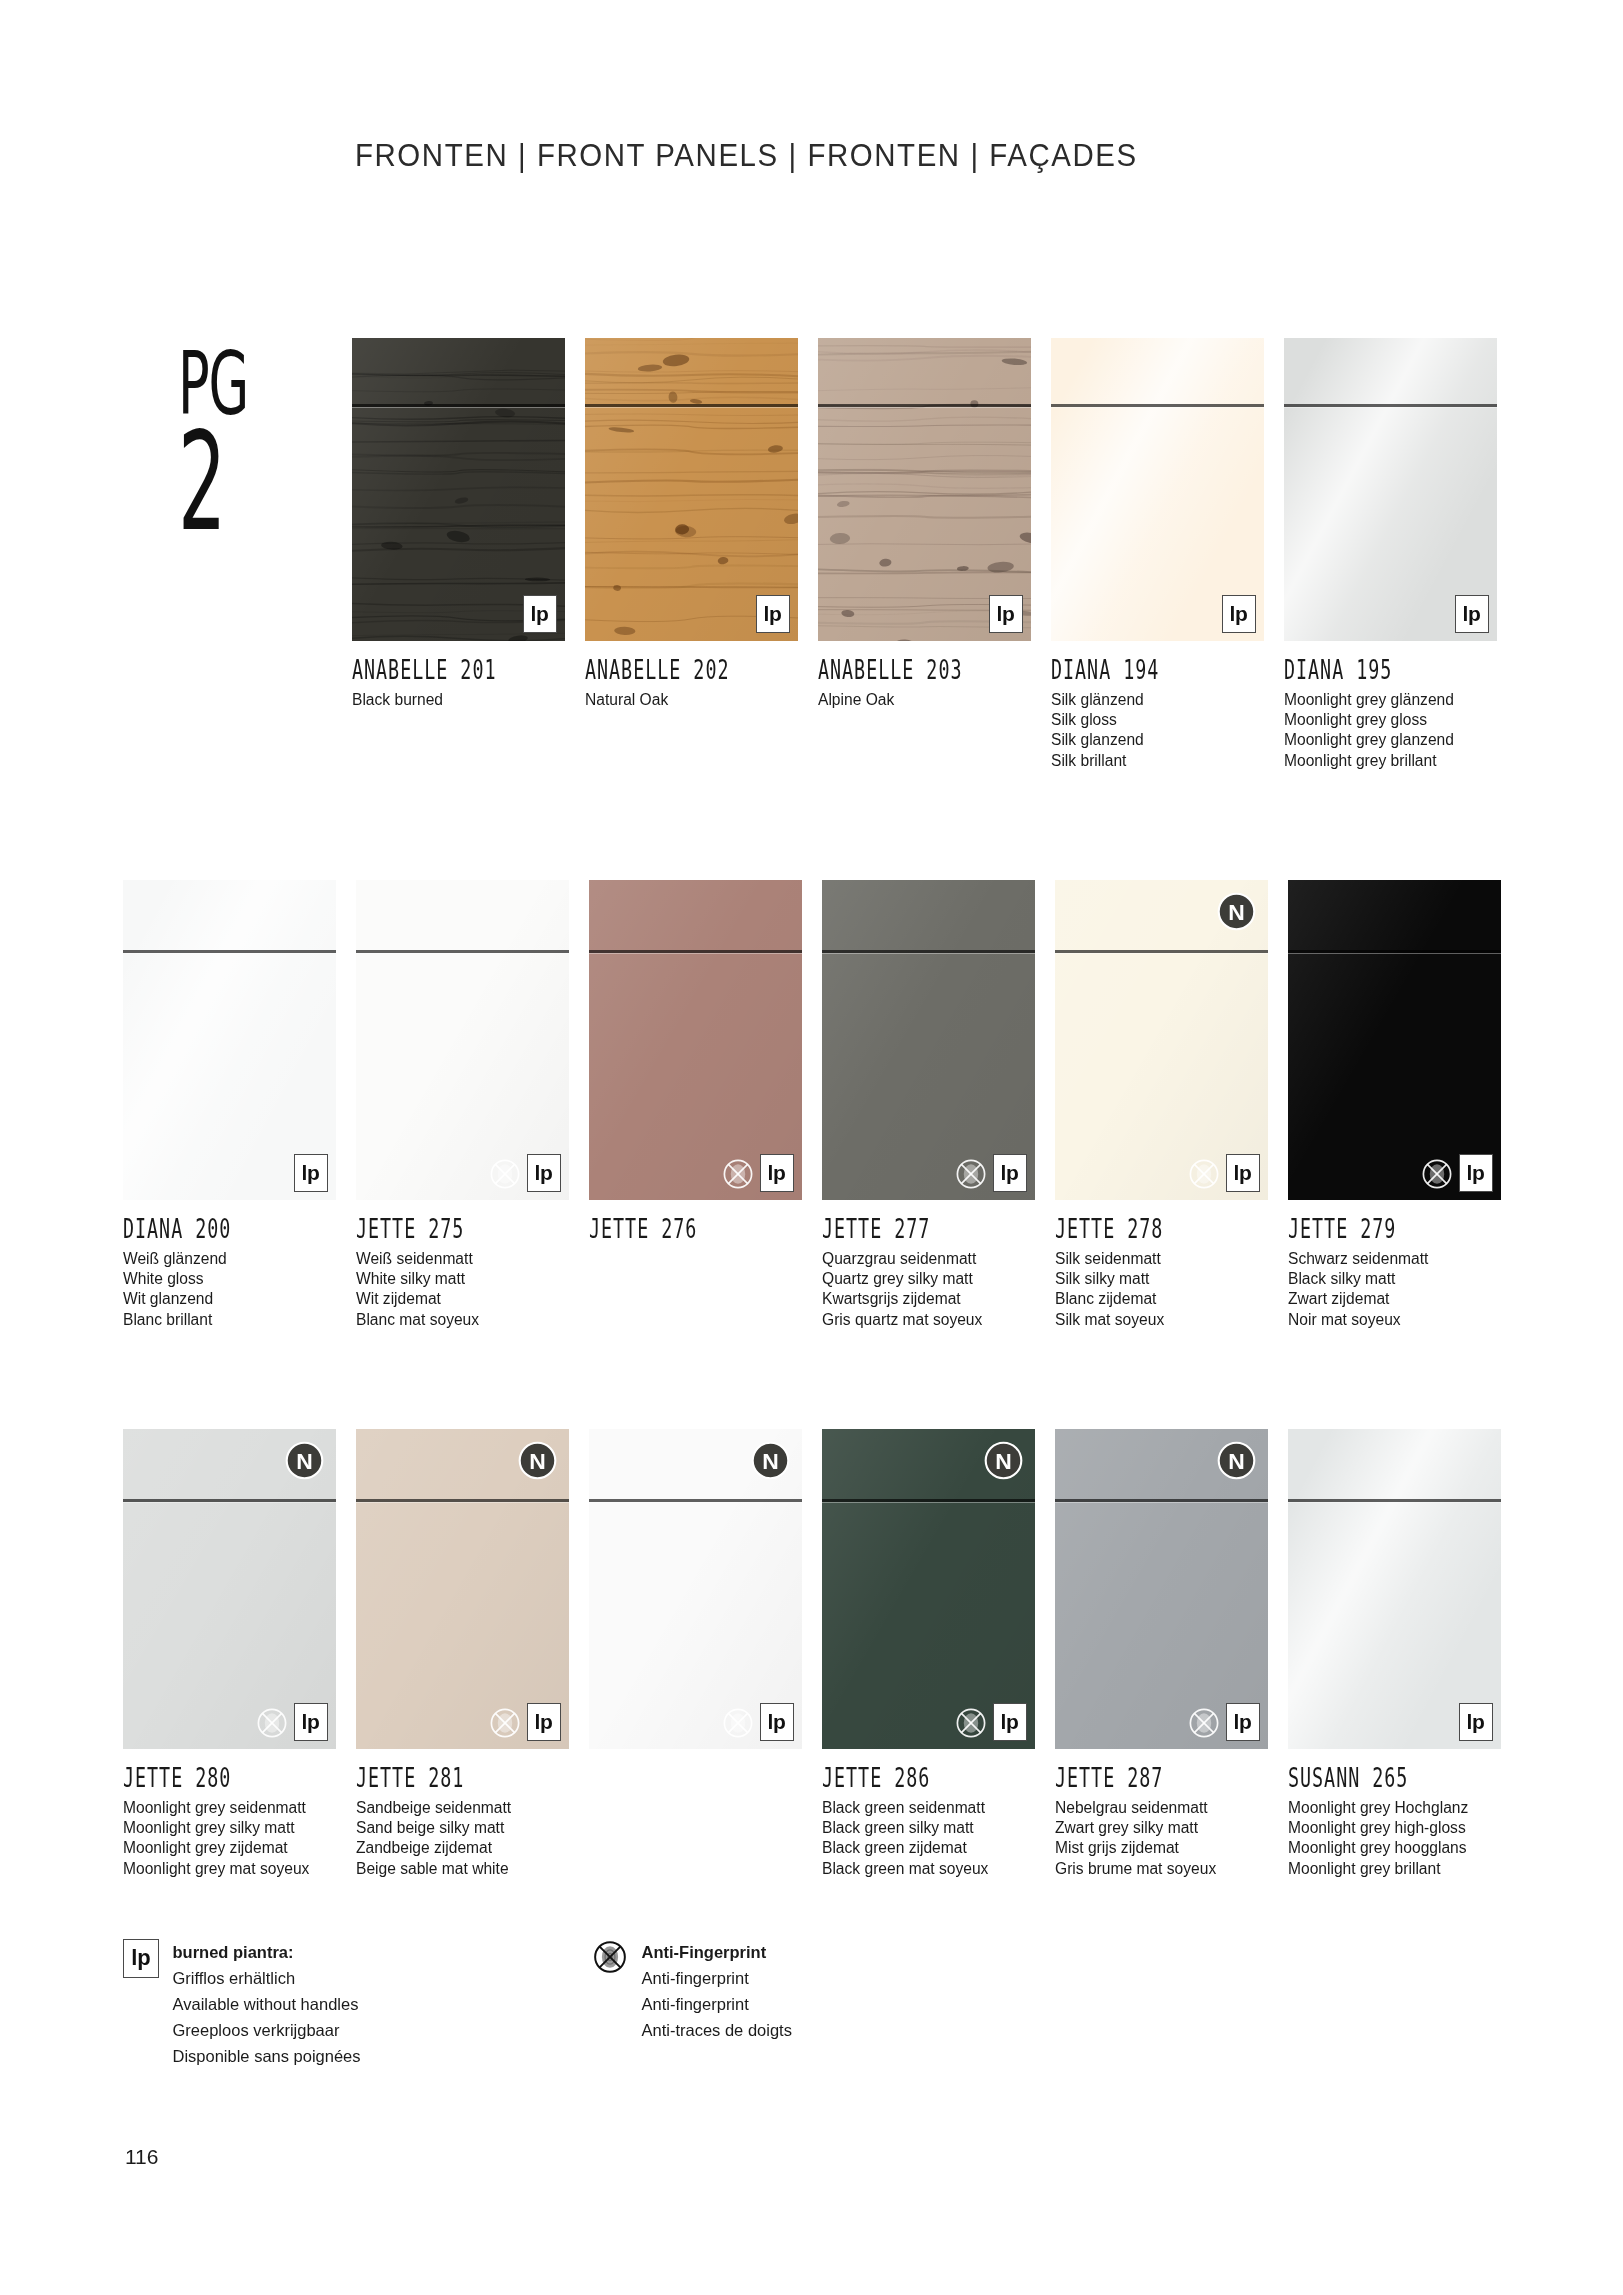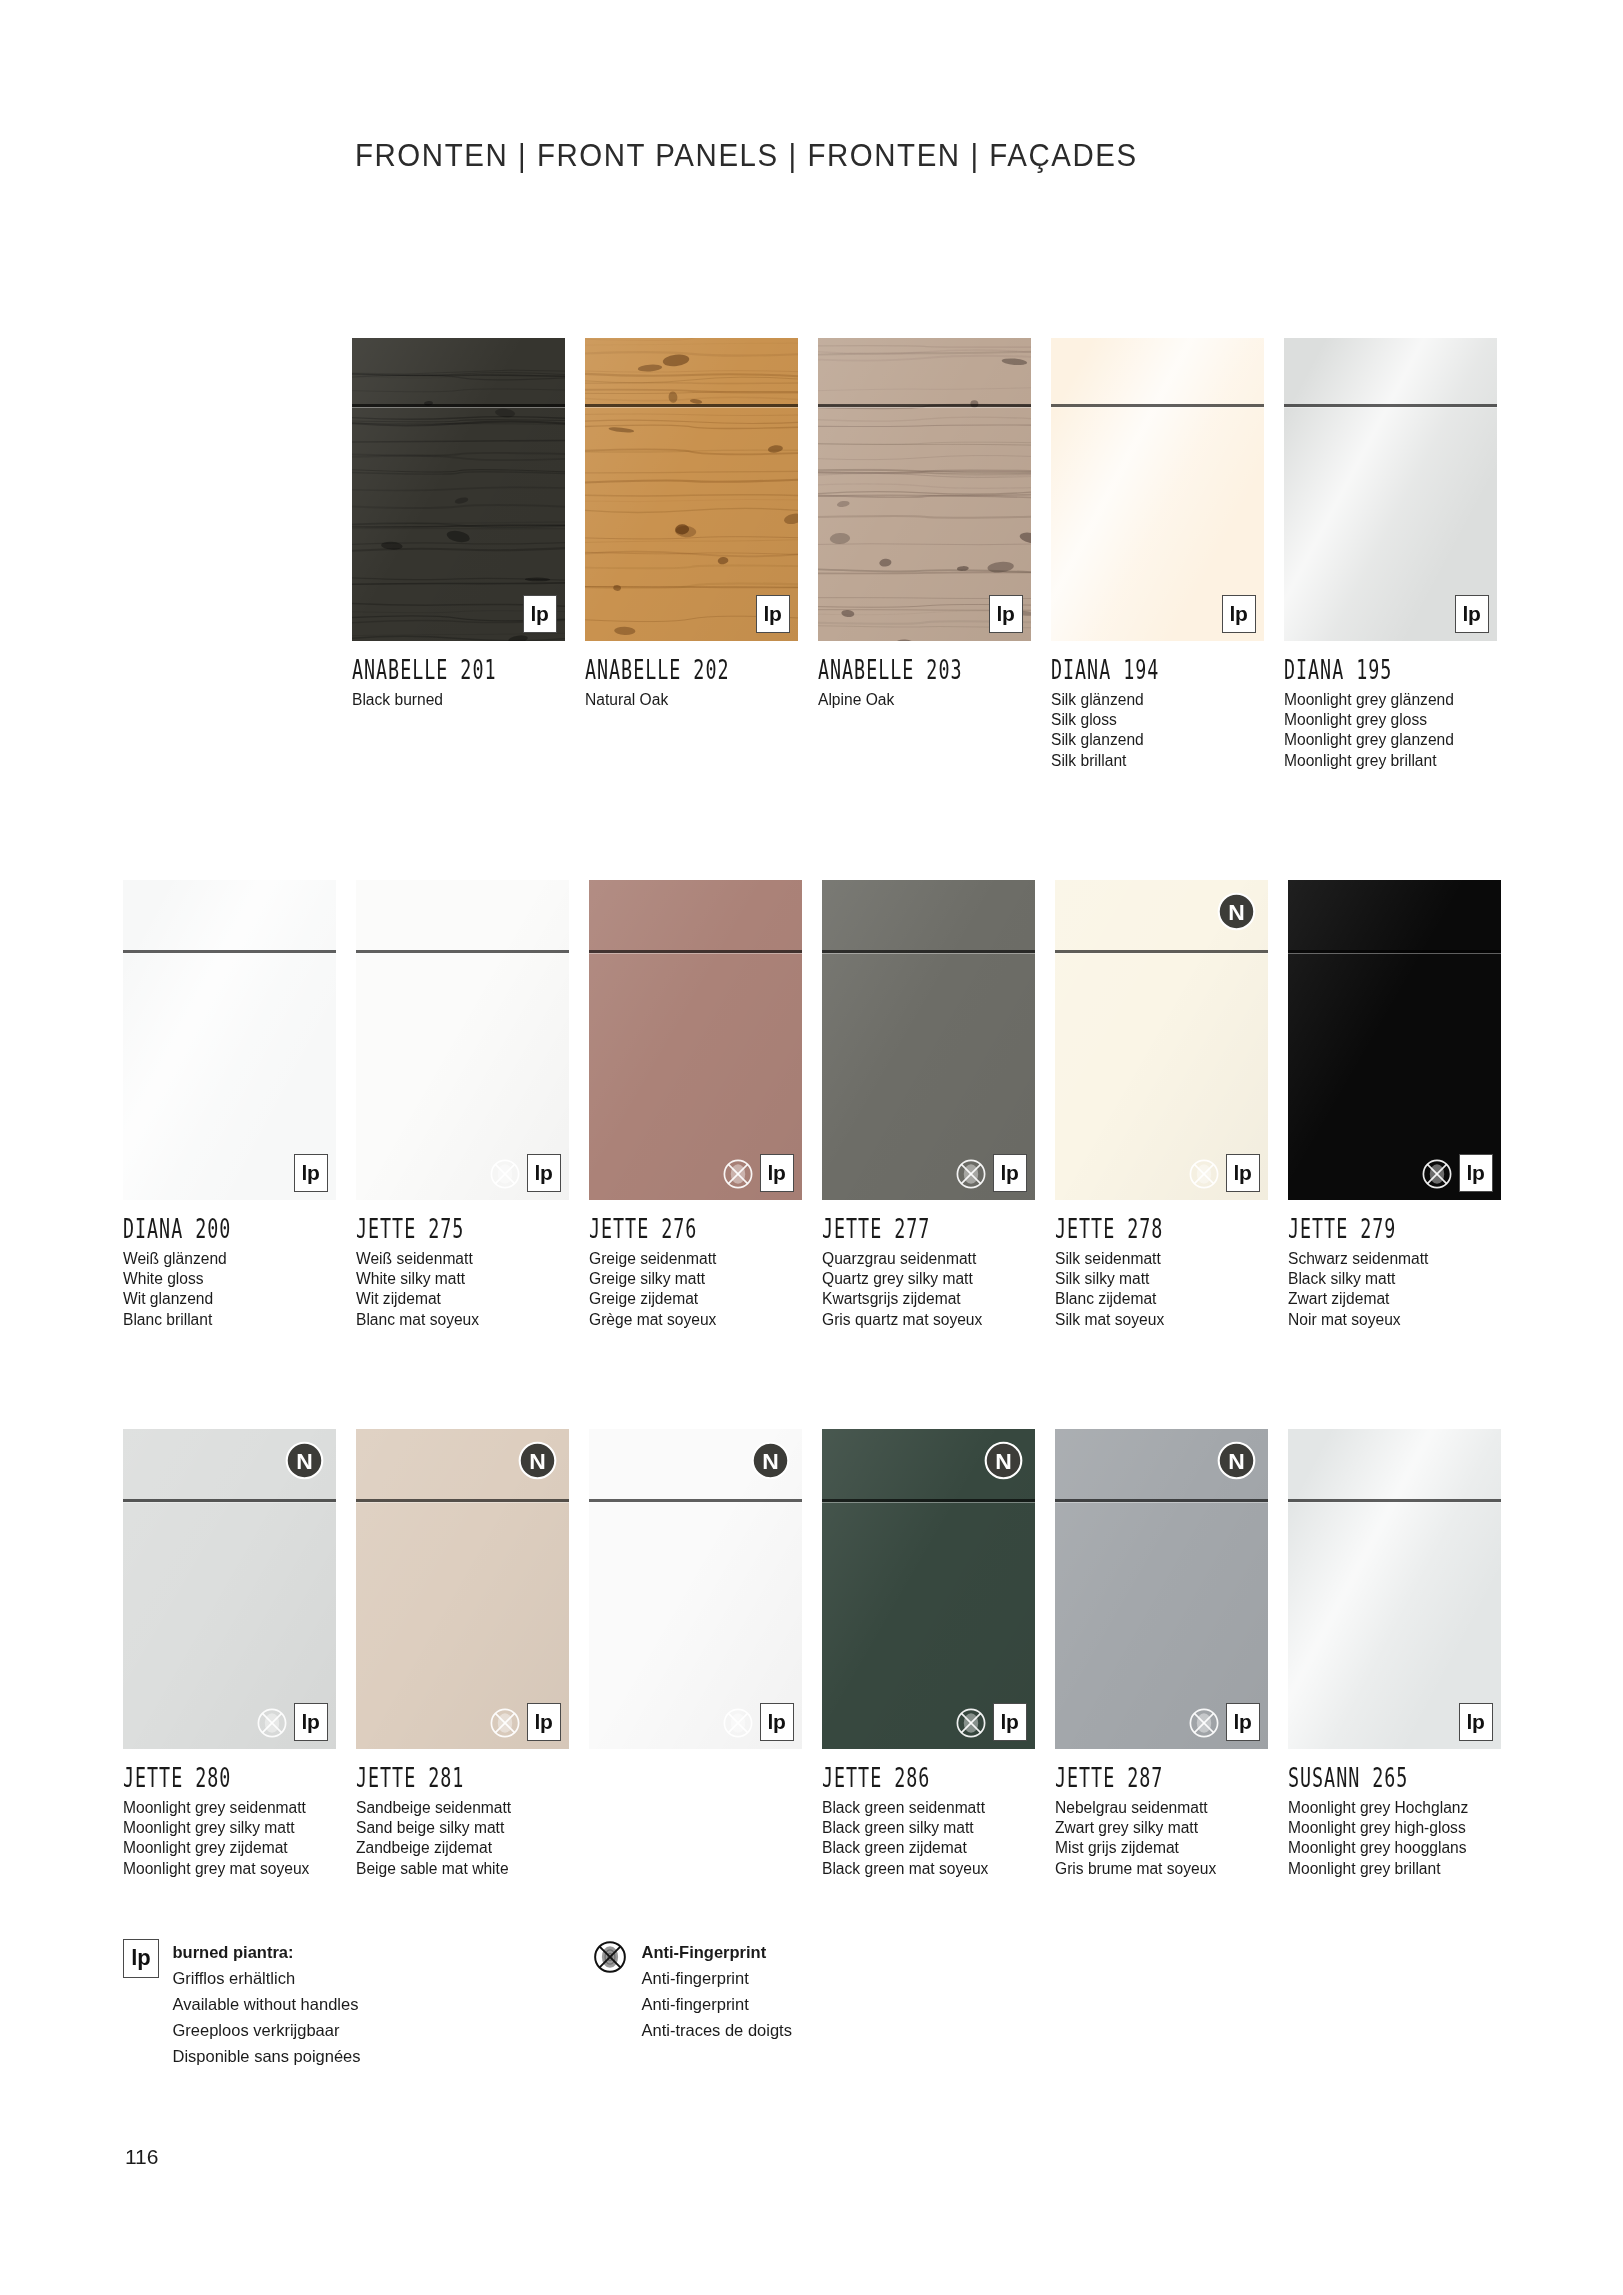--- a/index.html
+++ b/index.html
@@ -115,20 +115,24 @@
     font-size:21px;color:#1b1b1b;
   }
 </style>
 </head>
 <body>
 
 <div class="page">
 
   <div class="page-header">FRONTEN | FRONT PANELS | FRONTEN | FAÇADES</div>
 
+  <div class="pg-badge">
+    <span class="pg-text">PG</span>
+    <span class="pg-num">2</span>
+  </div>
 
   <div class="grid row1">
       <div class="cell">
         <div class="swatch" style="background: rgb(54, 53, 47);">
           <svg class="grain" viewBox="0 0 252 378" preserveAspectRatio="none">
             <path d="M0 314.0 Q 61 317.0 126 315.7 T 252 317.3" fill="none" stroke="rgba(0,0,0,.30)" stroke-width="1.79" opacity="0.71"></path>
             <path d="M0 370.1 Q 94 367.3 126 370.1 T 252 370.2" fill="none" stroke="rgba(0,0,0,.30)" stroke-width="2.13" opacity="0.48"></path>
             <path d="M0 199.3 Q 91 203.0 126 199.4 T 252 199.6" fill="none" stroke="rgba(0,0,0,.30)" stroke-width="2.37" opacity="0.39"></path>
             <path d="M0 244.1 Q 82 241.5 126 243.1 T 252 242.0" fill="none" stroke="rgba(0,0,0,.30)" stroke-width="1.51" opacity="0.59"></path>
             <path d="M0 123.0 Q 66 122.7 126 122.1 T 252 121.2" fill="none" stroke="rgba(0,0,0,.30)" stroke-width="1.85" opacity="0.77"></path>
@@ -374,26 +378,20 @@
           <div class="af-tag"><svg viewBox="0 0 40 40" width="34" height="34">
               <ellipse cx="20" cy="20" rx="8.5" ry="11.5" fill="rgba(255,255,255,.40)"></ellipse>
               <circle cx="20" cy="20" r="16" fill="none" stroke="rgba(255,255,255,.92)" stroke-width="2"></circle>
               <line x1="8.7" y1="8.7" x2="31.3" y2="31.3" stroke="rgba(255,255,255,.92)" stroke-width="2"></line>
               <line x1="31.3" y1="8.7" x2="8.7" y2="31.3" stroke="rgba(255,255,255,.92)" stroke-width="2"></line>
             </svg></div>
           <div class="lp-tag">lp</div>
         </div>
         <div class="caption">
           <div class="code">JETTE 276</div>
-          <div class="desc">
-            <div class="de">Greige seidenmatt</div>
-            <div>Greige silky matt</div>
-            <div>Greige zijdemat</div>
-            <div>Grège mat soyeux</div>
-          </div>
         </div>
       </div>
       <div class="cell">
         <div class="swatch" style="background: rgb(109, 109, 103);">
           <div class="gloss" style="background: linear-gradient(120deg, rgba(255, 255, 255, 0.13) 0%, rgba(255, 255, 255, 0) 45%, rgba(0, 0, 0, 0.05) 100%);"></div>
           <div class="seam" style="top: 70px;"></div>
           <div class="af-tag"><svg viewBox="0 0 40 40" width="34" height="34">
               <ellipse cx="20" cy="20" rx="8.5" ry="11.5" fill="rgba(255,255,255,.40)"></ellipse>
               <circle cx="20" cy="20" r="16" fill="none" stroke="rgba(255,255,255,.92)" stroke-width="2"></circle>
               <line x1="8.7" y1="8.7" x2="31.3" y2="31.3" stroke="rgba(255,255,255,.92)" stroke-width="2"></line>

